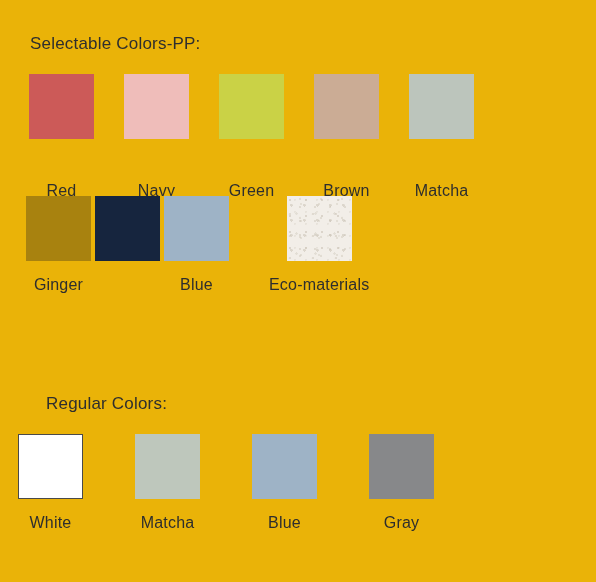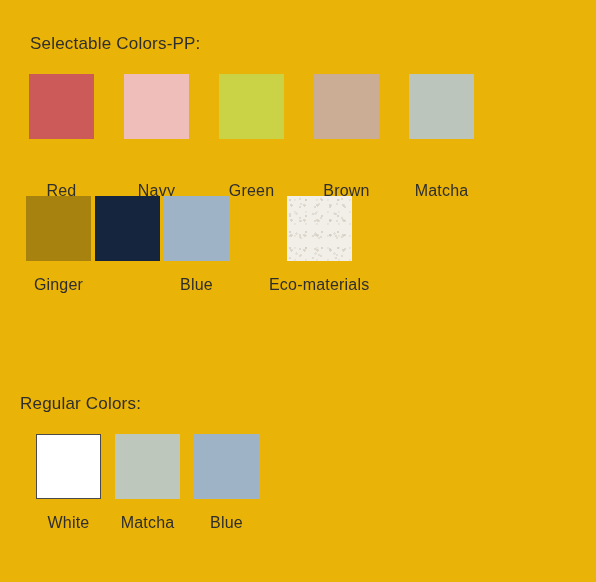--- a/index.html
+++ b/index.html
@@ -26,31 +26,31 @@
   
   .section-title {
     position: absolute;
     font-size: 17px;
     font-weight: 400;
     letter-spacing: 0.2px;
     color: #2e2e2e;
     white-space: nowrap;
   }
   #sec-selectable-title { left: 30px; top: 34px; }
-  #sec-regular-title    { left: 20px; top: 394px; }
+  #sec-regular-title    { left: 46px; top: 394px; }
 
   
   .swatch-row {
     position: absolute;
     display: flex;
     align-items: flex-start;
   }
   #row-selectable-1 { left: 29px; top: 74px; }
   #row-selectable-2 { left: 26px; top: 196px; }
-  #row-regular-1    { left: 36px; top: 434px; }
+  #row-regular-1    { left: 18px; top: 434px; gap: 38px; }
 
   .swatch-item {
     display: flex;
     flex-direction: column;
     align-items: center;
   }
 
   .swatch-chip {
     width: 65px;
     height: 65px;
@@ -168,15 +168,19 @@
     <div class="swatch-item">
       <span class="swatch-chip" style="background-color: rgb(190, 199, 188);"></span>
       <span class="swatch-label">Matcha</span>
     </div>
 
     <div class="swatch-item">
       <span class="swatch-chip" style="background-color: rgb(158, 179, 198);"></span>
       <span class="swatch-label">Blue</span>
     </div>
 
+    <div class="swatch-item">
+      <span class="swatch-chip" style="background-color: rgb(135, 136, 138);"></span>
+      <span class="swatch-label">Gray</span>
+    </div>
   </div>
 
 </div>
 
 </body></html>

